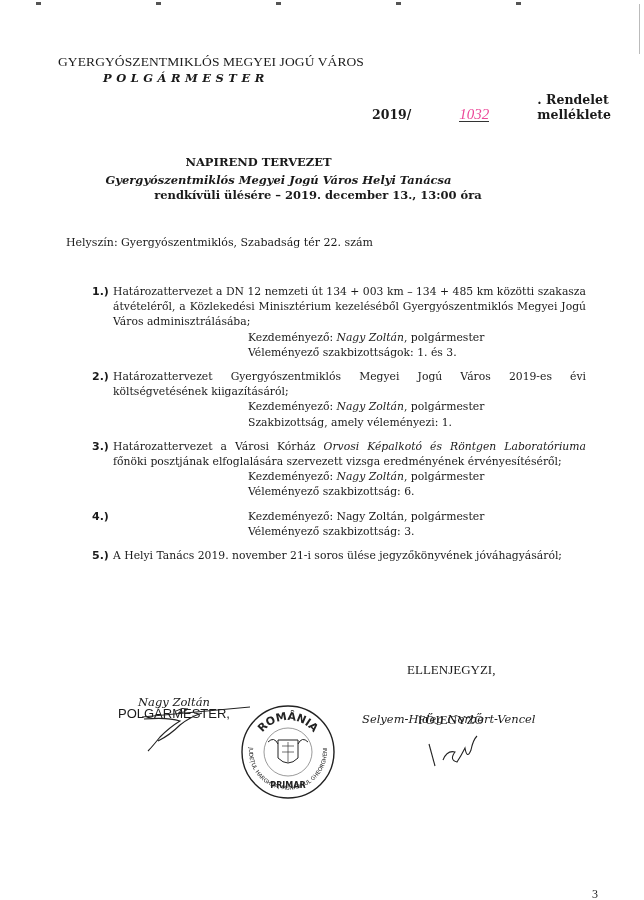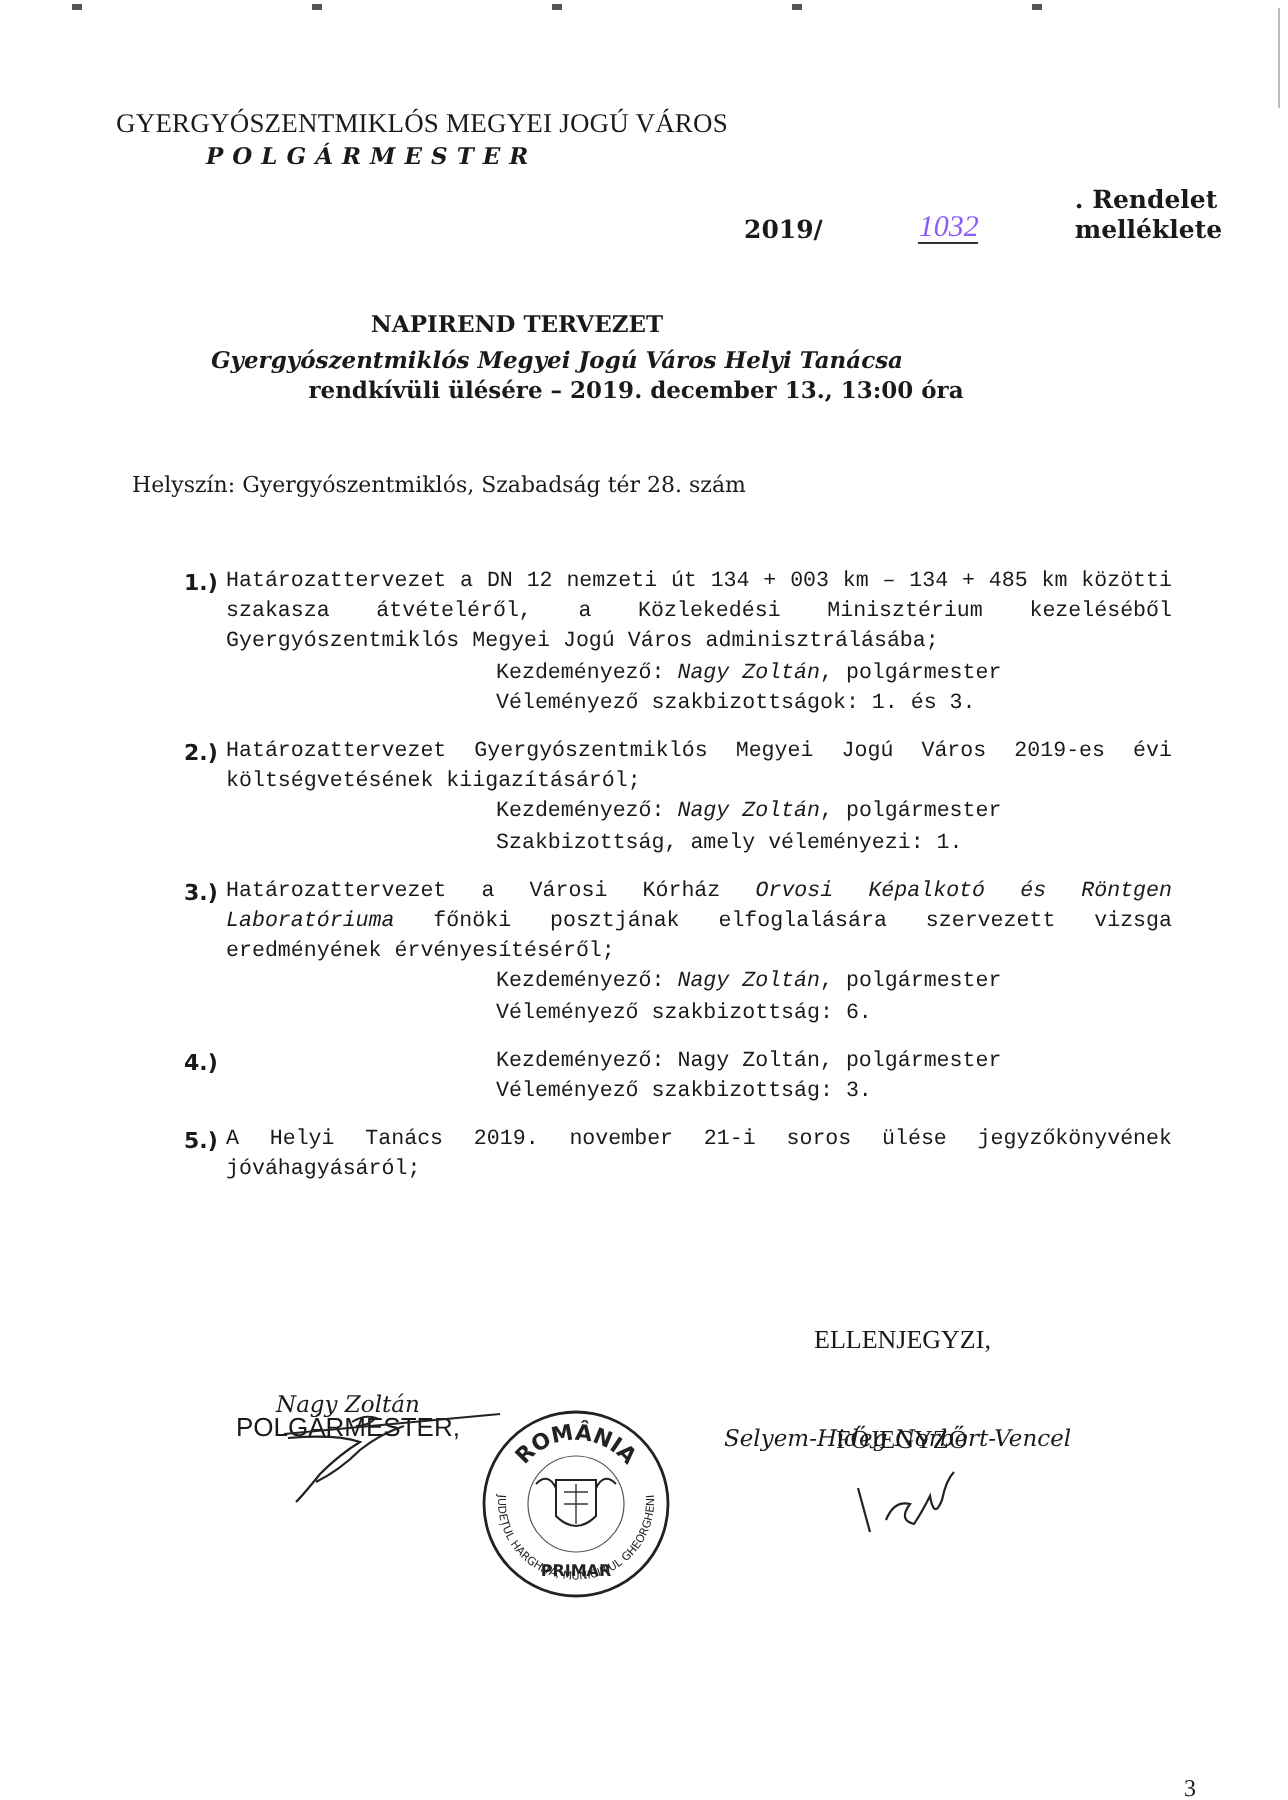--- a/index.html
+++ b/index.html
@@ -9,32 +9,32 @@
   }
   .scan-marks { position: absolute; top: 2px; left: 0; width: 644px; height: 4px; }
   .scan-marks span { position: absolute; top: 0; height: 3px; width: 5px; background: #555; }
   .scan-edge { position: absolute; top: 4px; right: 4px; width: 1px; height: 50px; background: #bbb; }
 
   .abs { position: absolute; }
   .hdr-org { left: 58px; top: 54px; font-family: "Liberation Serif", serif; font-size: 13.5px; letter-spacing: 0.1px; }
   .hdr-role { left: 103px; top: 71px; font-family: "DejaVu Serif", serif; font-size: 11.5px; font-weight: bold; font-style: italic; letter-spacing: 4.5px; text-align: center; }
 
   .ref { left: 372px; top: 92px; font-size: 12.5px; font-weight: bold; display: flex; align-items: flex-end; gap: 47px; }
-  .ref .num { font-family: "Liberation Serif", serif; font-weight: normal; font-size: 15px; border-bottom: 1px solid #333; width: 36px; text-align: center; margin: 0 1px; line-height: 14px; font-style: italic; color: #8b5cf6; }
+  .ref .num { font-family: "Liberation Serif", serif; font-weight: normal; font-size: 15px; border-bottom: 1px solid #333; width: 36px; text-align: center; margin: 0 1px; line-height: 14px; font-style: italic; color: #ec4899; }
 
   .title { left: 0; width: 517px; text-align: center; top: 155px; font-size: 11.5px; font-weight: bold; }
   .subtitle1 { left: 0; width: 557px; text-align: center; top: 173px; font-size: 11.5px; font-weight: bold; font-style: italic; }
   .subtitle2 { left: 0; width: 636px; text-align: center; top: 188px; font-size: 11.5px; font-weight: bold; }
 
   .venue { left: 66px; top: 236px; font-size: 11px; }
 
   .agenda { position: absolute; left: 92px; top: 284px; width: 494px; font-size: 10.8px; line-height: 15.2px; }
   .item { display: flex; margin-bottom: 9px; }
   .item .no { width: 21px; flex: none; font-weight: bold; font-family: "DejaVu Sans", sans-serif; font-size: 11px; }
-  .item .body { flex: 1; font-family: Liberation Mono, monospace; }
+  .item .body { flex: 1; }
   .item .text { text-align: justify; }
   .item .meta { padding-left: 135px; }
   .it { font-style: italic; }
 
   .sig-left-role { left: 118px; top: 662px; font-family: Liberation Sans, sans-serif; font-size: 13px; margin-top: 44px; }
   .sig-left-name { left: 138px; top: 695px; font-size: 11.5px; font-style: italic; }
   .sig-right-role1 { left: 407px; top: 662px; font-family: "Liberation Serif", serif; font-size: 13px; }
   .sig-right-role2 { left: 418px; top: 712px; font-family: "Liberation Serif", serif; font-size: 13px; }
   .sig-right-name { left: 362px; top: 712px; font-size: 11.5px; font-style: italic; }
 
@@ -62,21 +62,21 @@
 <div class="abs ref">
   <span>2019/</span>
   <span class="num">1032</span>
   <span>. Rendelet melléklete</span>
 </div>
 
 <div class="abs title">NAPIREND TERVEZET</div>
 <div class="abs subtitle1">Gyergyószentmiklós Megyei Jogú Város Helyi Tanácsa</div>
 <div class="abs subtitle2">rendkívüli ülésére –  2019. december 13.,  13:00 óra</div>
 
-<div class="abs venue">Helyszín: Gyergyószentmiklós, Szabadság tér 28. szám</div>
+<div class="abs venue">Helyszín: Gyergyószentmiklós, Szabadság tér 22. szám</div>
 
 <div class="agenda">
   <div class="item">
     <div class="no">1.)</div>
     <div class="body">
       <div class="text">Határozattervezet a DN 12 nemzeti út 134 + 003 km – 134 + 485 km közötti szakasza átvételéről, a Közlekedési Minisztérium kezeléséből Gyergyószentmiklós Megyei Jogú Város adminisztrálásába;</div>
       <div class="meta"><span>Kezdeményező: </span><span class="it">Nagy Zoltán</span><span>, polgármester</span></div>
       <div class="meta">Véleményező szakbizottságok: 1. és 3.</div>
     </div>
   </div>

